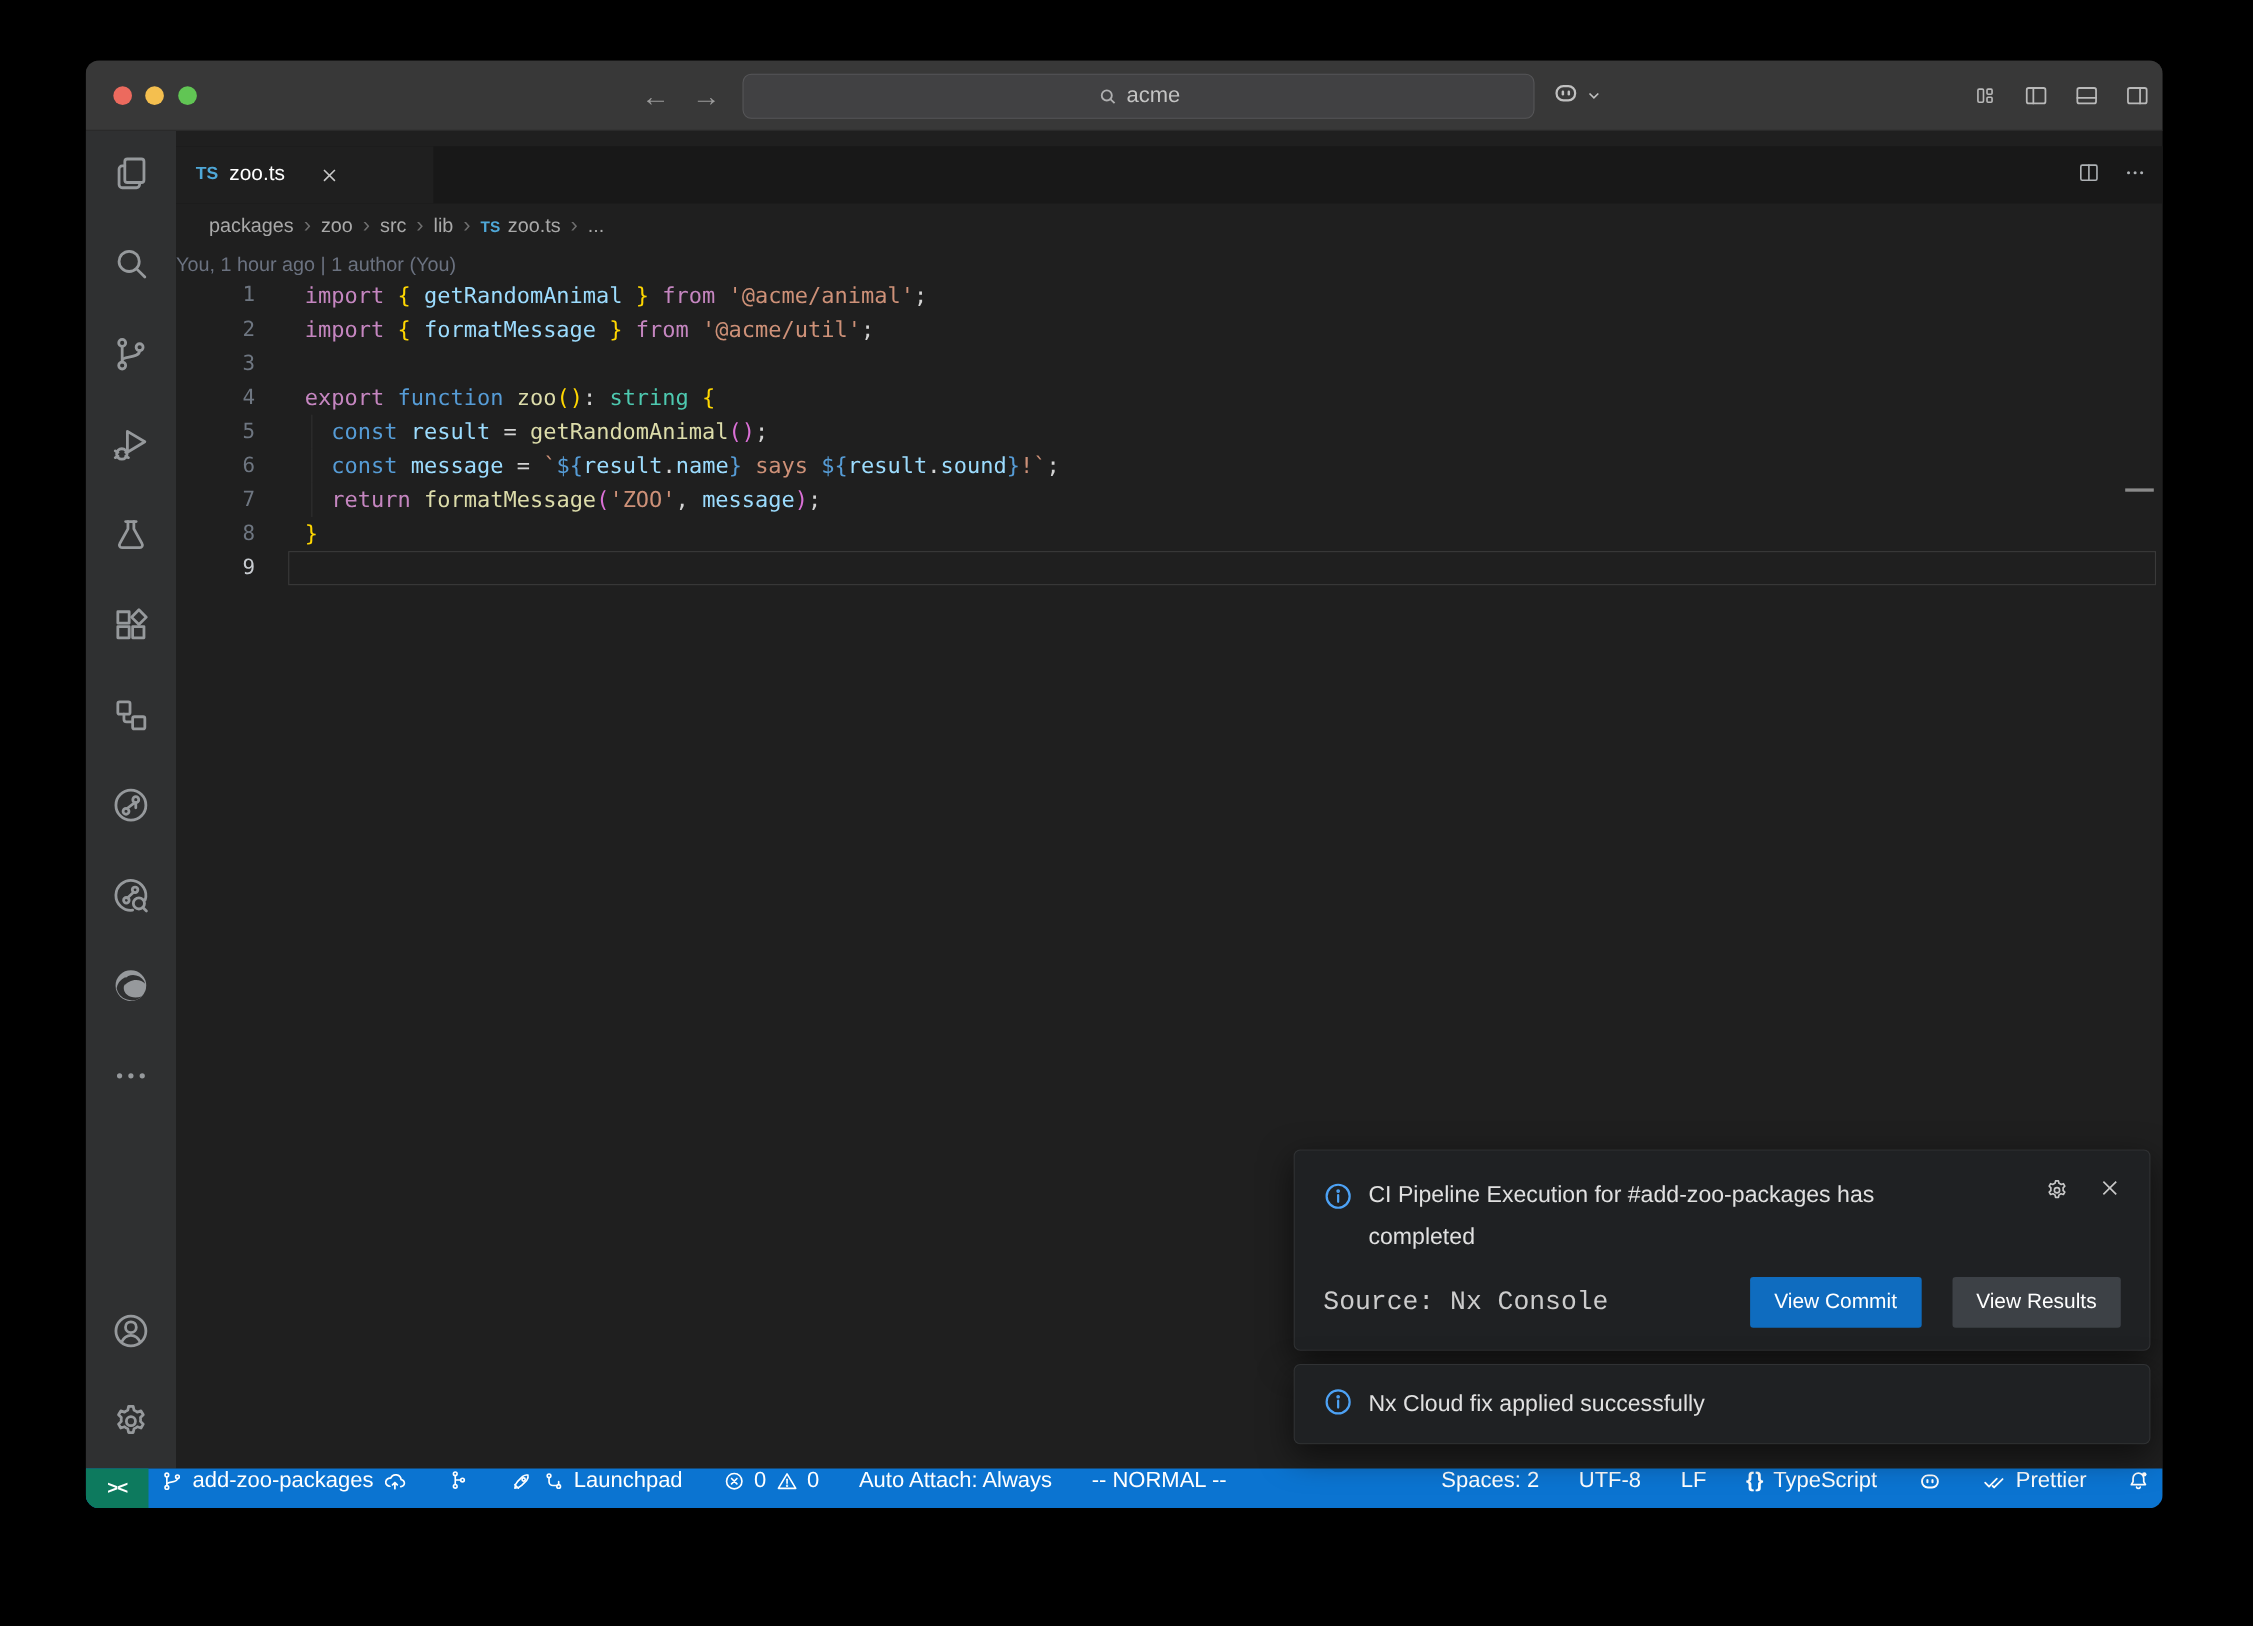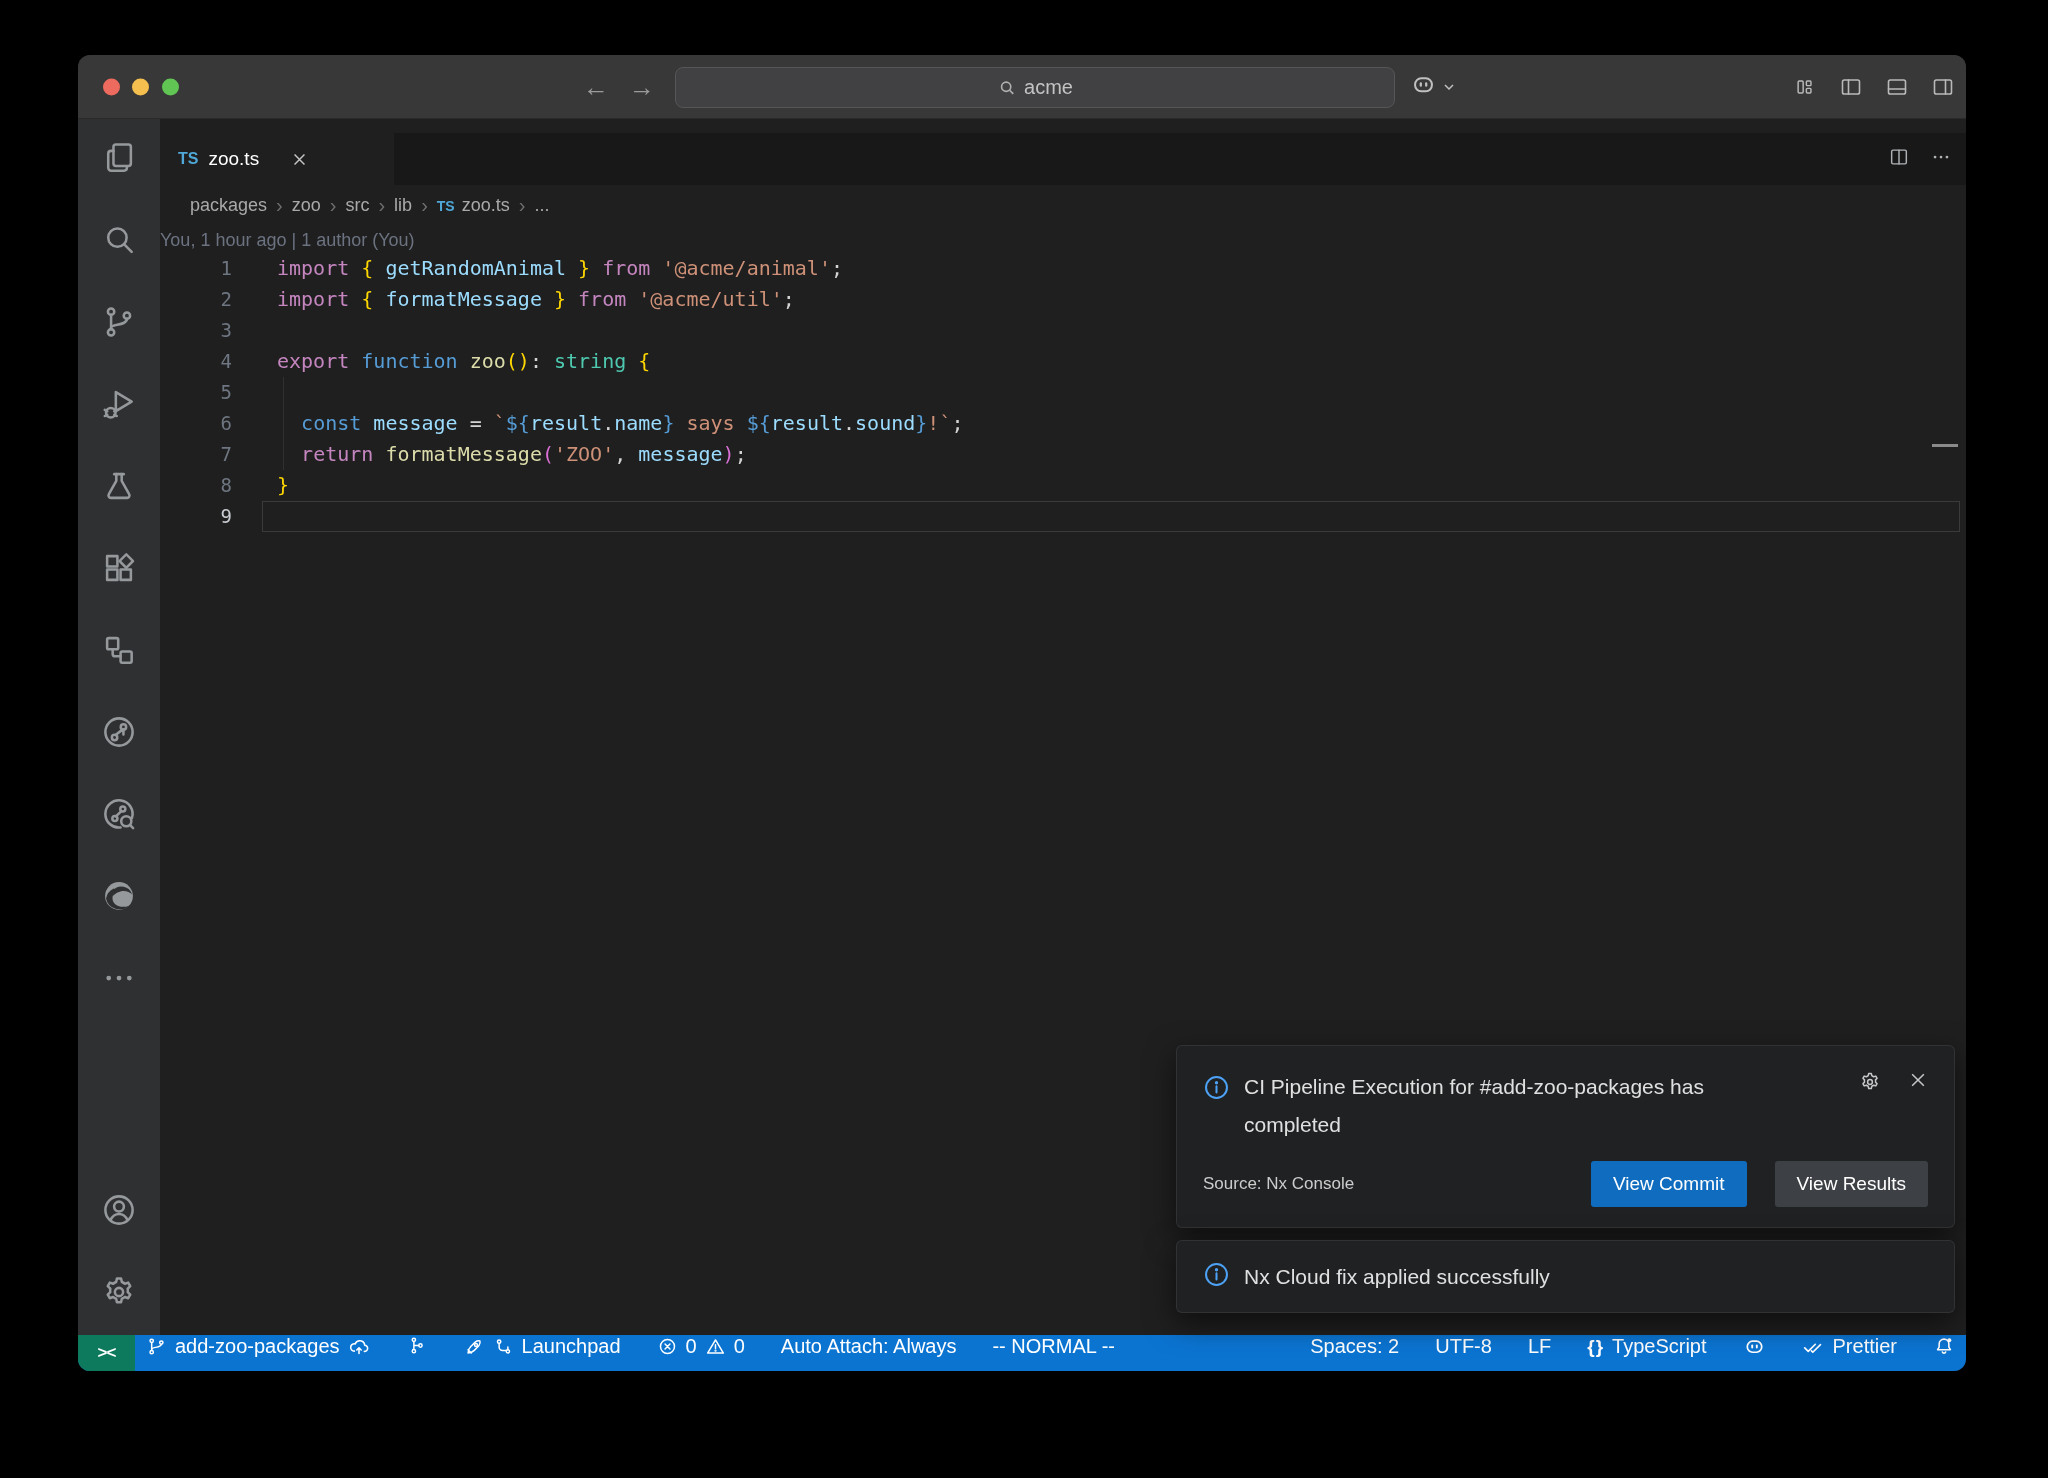--- a/index.html
+++ b/index.html
@@ -55,21 +55,21 @@
   .sb-item svg{display:block}
   
   .toast{position:absolute;left:1176px;width:779px;background:#1f2123;border:1px solid rgba(255,255,255,.08);
     border-radius:6px;box-shadow:0 10px 30px rgba(0,0,0,.55);color:#ddd;box-sizing:border-box;}
   .toast1{top:1045px;height:183px;padding:22px 26px;}
   .toast2{top:1240px;height:73px;padding:16px 26px;display:flex;align-items:center;}
   .toast-msg-row{display:flex;gap:14px;align-items:flex-start;}
   .toast-msg{font-size:21px;line-height:38px;max-width:560px;color:#e0e0e0;}
   .toast-tools{position:absolute;right:26px;top:24px;display:flex;gap:26px;color:#c8c8c8;}
   .toast-bottom{position:absolute;left:26px;right:26px;bottom:20px;display:flex;align-items:center;}
-  .toast-source{font-size:17px;color:#cccccc;}
+  .toast-source{font-size:24px;color:#cccccc;font-family:Liberation Mono, monospace;}
   .toast-btns{margin-left:auto;display:flex;gap:28px;}
   .btn{height:46px;display:flex;align-items:center;padding:0 22px;font-size:19px;color:#fff;border-radius:3px;}
   .btn.primary{background:#0f6cbf;}
   .btn.secondary{background:#3d4146;}
   .info-ico{flex:0 0 auto;margin-top:6px;}
   .toast2 .info-ico{margin-top:0;}
 </style>
 </head>
 <body>
 
@@ -264,21 +264,21 @@
           <span>...</span>
         </div>
 
       <div class="code" id="code">
         <div class="blame">You, 1 hour ago | 1 author (You)</div>
         <div class="ruler-dash"></div>
       <div class="code-line"><span class="ln">1</span><span class="ct"><span class="tok-kw">import</span><span class="tok-pt"> </span><span class="tok-b1">{</span><span class="tok-vr"> getRandomAnimal </span><span class="tok-b1">}</span><span class="tok-pt"> </span><span class="tok-kw">from</span><span class="tok-pt"> </span><span class="tok-str">'@acme/animal'</span><span class="tok-pt">;</span></span></div>
           <div class="code-line"><span class="ln">2</span><span class="ct"><span class="tok-kw">import</span><span class="tok-pt"> </span><span class="tok-b1">{</span><span class="tok-vr"> formatMessage </span><span class="tok-b1">}</span><span class="tok-pt"> </span><span class="tok-kw">from</span><span class="tok-pt"> </span><span class="tok-str">'@acme/util'</span><span class="tok-pt">;</span></span></div>
           <div class="code-line"><span class="ln">3</span><span class="ct"></span></div>
           <div class="code-line"><span class="ln">4</span><span class="ct"><span class="tok-kw">export</span><span class="tok-pt"> </span><span class="tok-kw2">function</span><span class="tok-pt"> </span><span class="tok-fn">zoo</span><span class="tok-b1">(</span><span class="tok-b1">)</span><span class="tok-pt">: </span><span class="tok-ty">string</span><span class="tok-pt"> </span><span class="tok-b1">{</span></span></div>
-          <div class="code-line"><span class="ln">5</span><span class="ig"></span></div>
+          <div class="code-line"><span class="ln">5</span><span class="ig"></span><span class="ct"><span class="tok-pt">  </span><span class="tok-kw2">const</span><span class="tok-pt"> </span><span class="tok-vr">result</span><span class="tok-pt"> = </span><span class="tok-fn">getRandomAnimal</span><span class="tok-b2">(</span><span class="tok-b2">)</span><span class="tok-pt">;</span></span></div>
           <div class="code-line"><span class="ln">6</span><span class="ig"></span><span class="ct"><span class="tok-pt">  </span><span class="tok-kw2">const</span><span class="tok-pt"> </span><span class="tok-vr">message</span><span class="tok-pt"> = </span><span class="tok-str">`</span><span class="tok-tx">${</span><span class="tok-vr">result</span><span class="tok-pt">.</span><span class="tok-vr">name</span><span class="tok-tx">}</span><span class="tok-str"> says </span><span class="tok-tx">${</span><span class="tok-vr">result</span><span class="tok-pt">.</span><span class="tok-vr">sound</span><span class="tok-tx">}</span><span class="tok-str">!`</span><span class="tok-pt">;</span></span></div>
           <div class="code-line"><span class="ln">7</span><span class="ig"></span><span class="ct"><span class="tok-pt">  </span><span class="tok-kw">return</span><span class="tok-pt"> </span><span class="tok-fn">formatMessage</span><span class="tok-b2">(</span><span class="tok-str">'ZOO'</span><span class="tok-pt">, </span><span class="tok-vr">message</span><span class="tok-b2">)</span><span class="tok-pt">;</span></span></div>
           <div class="code-line"><span class="ln">8</span><span class="ct"><span class="tok-b1">}</span></span></div>
           <div class="code-line"><span class="ln cur">9</span><span class="hl"></span><span class="ct"></span></div>
         </div>
     </div>
   </div>
 
   <div class="statusbar">
     <div class="sb-remote">&gt;&lt;</div>

